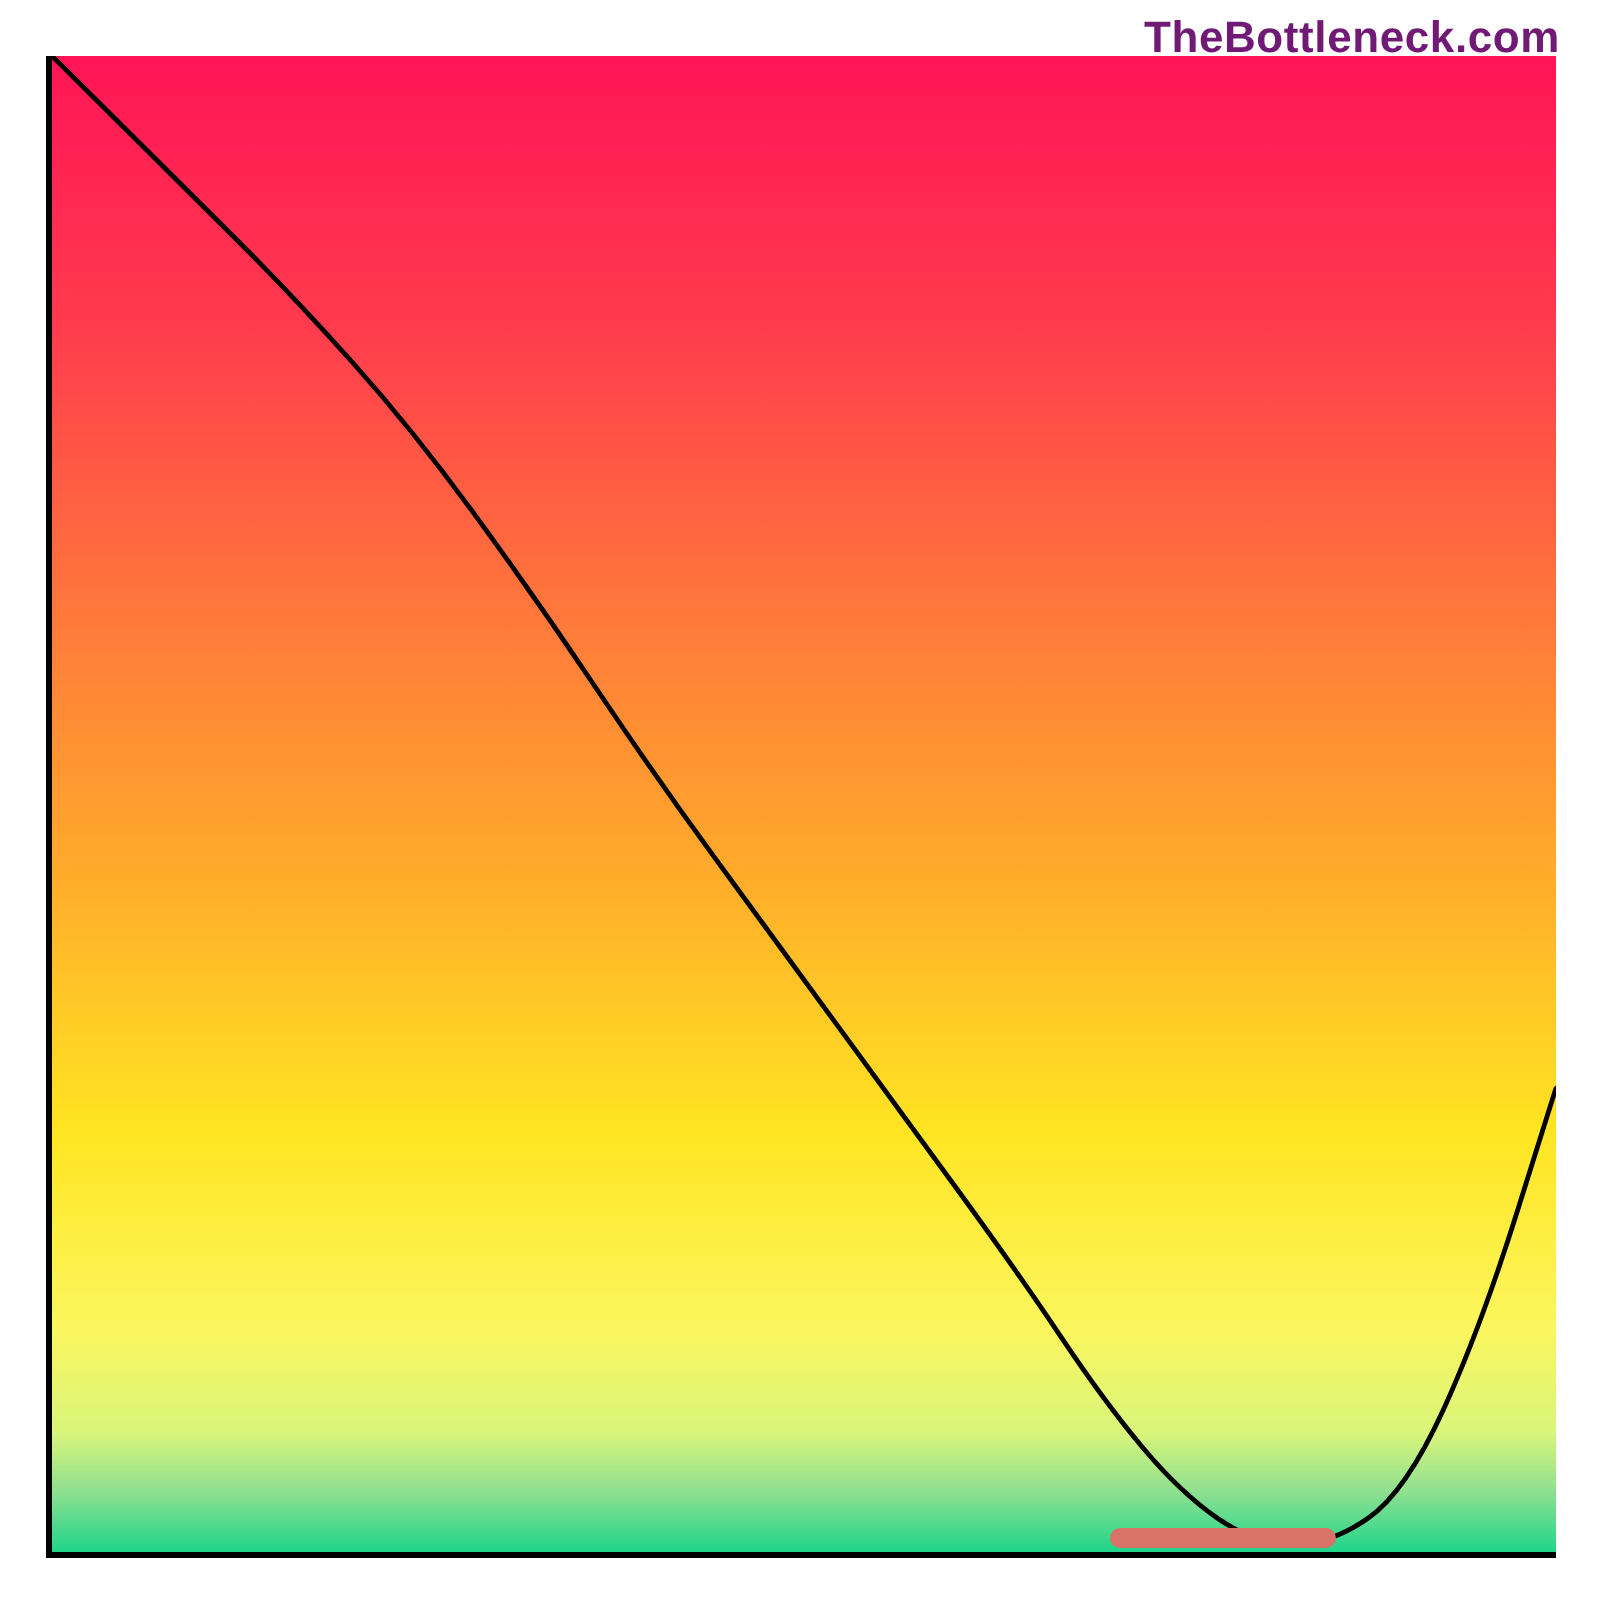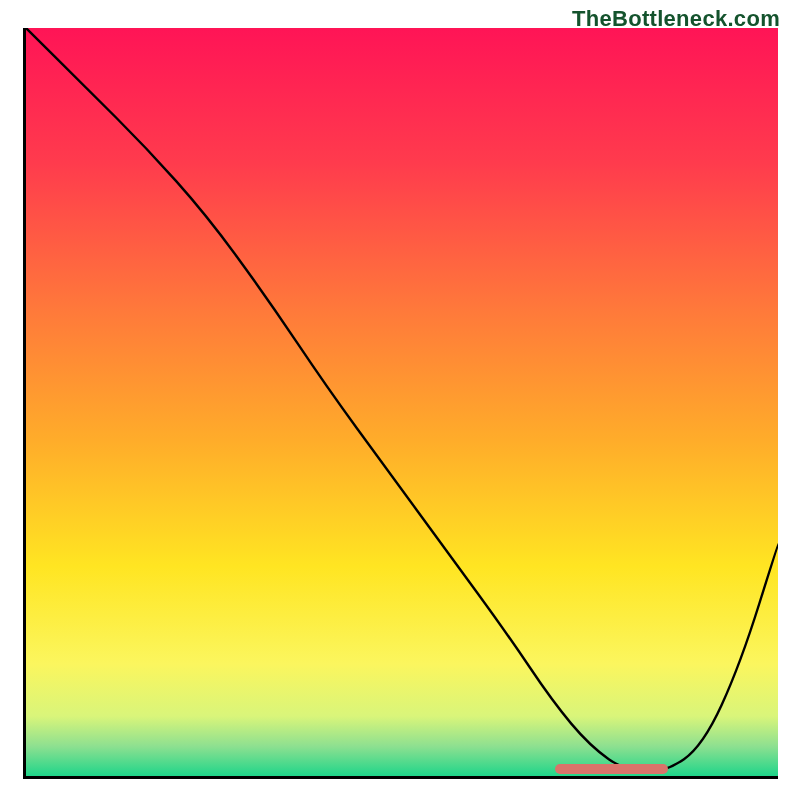--- a/index.html
+++ b/index.html
@@ -10,21 +10,21 @@
     font-family: Arial, sans-serif;
     position: relative;
     overflow: hidden;
   }
   .watermark {
     position: absolute;
     top: 6px;
     right: 20px;
     font-size: 22px;
     font-weight: bold;
-    color: #14532d;
+    color: #701a75;
     letter-spacing: 0.3px;
     z-index: 10;
   }
   .plot-area {
     position: absolute;
     left: 23px;
     top: 28px;
     width: 755px;
     height: 751px;
     border-left: 3px solid #000;

